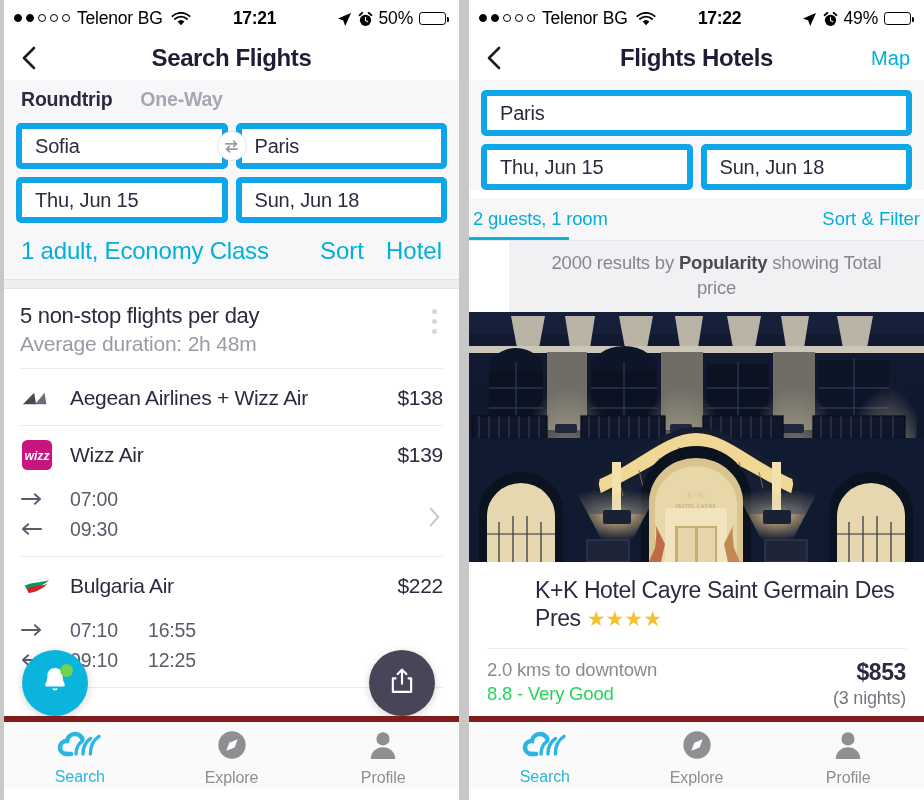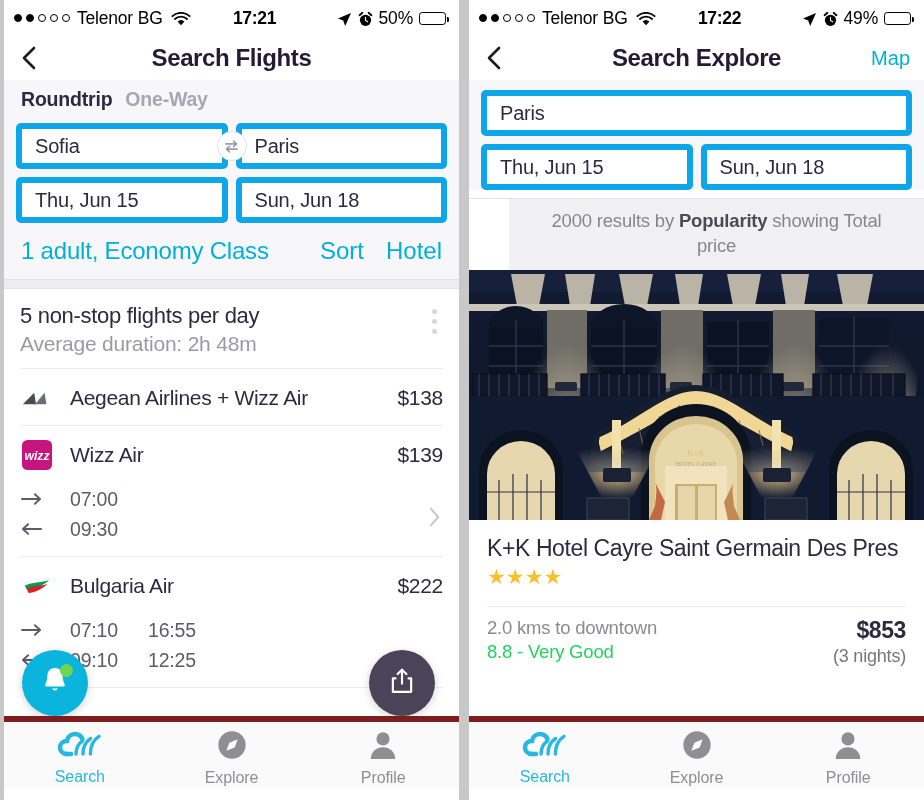--- a/index.html
+++ b/index.html
@@ -74,21 +74,21 @@
     pointer-events: none;
   }
   .nav-action {
     margin-left: auto;
     font-size: 20px; color: #00b0d8; font-weight: 400;
     cursor: pointer; z-index: 2;
   }
 
   
   .search-panel { background: #f7f7f9; padding: 0 12px 10px 12px; }
-  .triptabs { display: flex; gap: 13px; align-items: baseline; padding: 8px 5px 12px 5px; }
+  .triptabs { display: flex; gap: 28px; align-items: baseline; padding: 8px 5px 12px 5px; }
   .triptab { font-size: 19.5px; font-weight: 700; letter-spacing: -0.2px; cursor: pointer; }
   .triptab.active { color: #2d2a40; }
   .triptab.inactive { color: #a7a6b4; }
 
   .field-row { display: flex; gap: 8px; position: relative; margin-bottom: 8px; }
   .field {
     flex: 1;
     background: #fff;
     border: 6px solid #0ea5e9;
     border-radius: 5px;
@@ -206,21 +206,21 @@
     line-height: 1.33;
     letter-spacing: -0.2px;
     margin-left: 40px;
   }
   .results-bar b { color: #4a4956; font-weight: 700; }
 
   .hotel-photo { height: 250px; width: 100%; position: relative; overflow: hidden; background:#0d1424; }
 
   .hotel-card { background: #fff; padding: 14px 18px 0 18px; }
   .hotel-name {
-    font-size: 23px; color: #2d2a40; line-height: 1.22; letter-spacing: -0.4px;
+    font-size: 23px; color: #2d2a40; line-height: 1.22; letter-spacing: -0.4px; margin-left: 48px;
   }
   .stars { color: #f5c22b; font-size: 21px; letter-spacing: 0px; }
   .hotel-hairline { height:1px; background:#ececee; margin: 16px 0 0 0;}
   .hotel-footer { display: flex; padding: 10px 0 6px 0; }
   .hf-left { display: flex; flex-direction: column; gap: 2px;}
   .hf-dist { font-size: 18.5px; color: #8b8a94; letter-spacing: -0.2px;}
   .hf-rating { font-size: 18.5px; color: #22d45a; letter-spacing: -0.2px;}
   .hf-right { margin-left: auto; text-align: right; display:flex; flex-direction:column; gap:2px;}
   .hf-price { font-size: 23px; font-weight: 700; color: #2d2a40; letter-spacing: -0.4px;}
   .hf-nights { font-size: 18px; color: #77767f; letter-spacing: -0.2px;}
@@ -503,34 +503,39 @@
         <span class="battery"><span class="battery-fill" id="rbatt" style="width: 49%;"></span></span>
       </span>
     </div>
 
     <div class="navbar">
       <div class="back-chevron">
         <svg viewBox="0 0 22 28" width="22" height="28">
             <path d="M16 4 6 14l10 10" stroke="#1b1b25" stroke-width="2.6" fill="none" stroke-linecap="round" stroke-linejoin="round"></path>
           </svg>
       </div>
-      <div class="nav-title">Search Explore</div>
+      <div class="nav-title">Flights Hotels</div>
       <div class="nav-action">Map</div>
     </div>
 
     <div class="hotel-search">
       <div class="field-row">
         <div class="field">Paris</div>
       </div>
       <div class="field-row">
         <div class="field">Thu, Jun 15</div>
         <div class="field">Sun, Jun 18</div>
       </div>
     </div>
 
+    <div class="hotel-meta">
+      <span class="left">2 guests, 1 room</span>
+      <span class="right">Sort &amp; Filter</span>
+      <span class="underline"></span>
+    </div>
     <div class="meta-hairline"></div>
 
     <div class="results-bar">
       <span>2000 results by </span><b>Popularity</b><span> showing Total price</span>
     </div>
 
     <div class="hotel-photo">
       <svg viewBox="0 0 455 250" width="455" height="250" preserveAspectRatio="none">
         <defs>
           <linearGradient id="sky" x1="0" y1="0" x2="0" y2="1">

